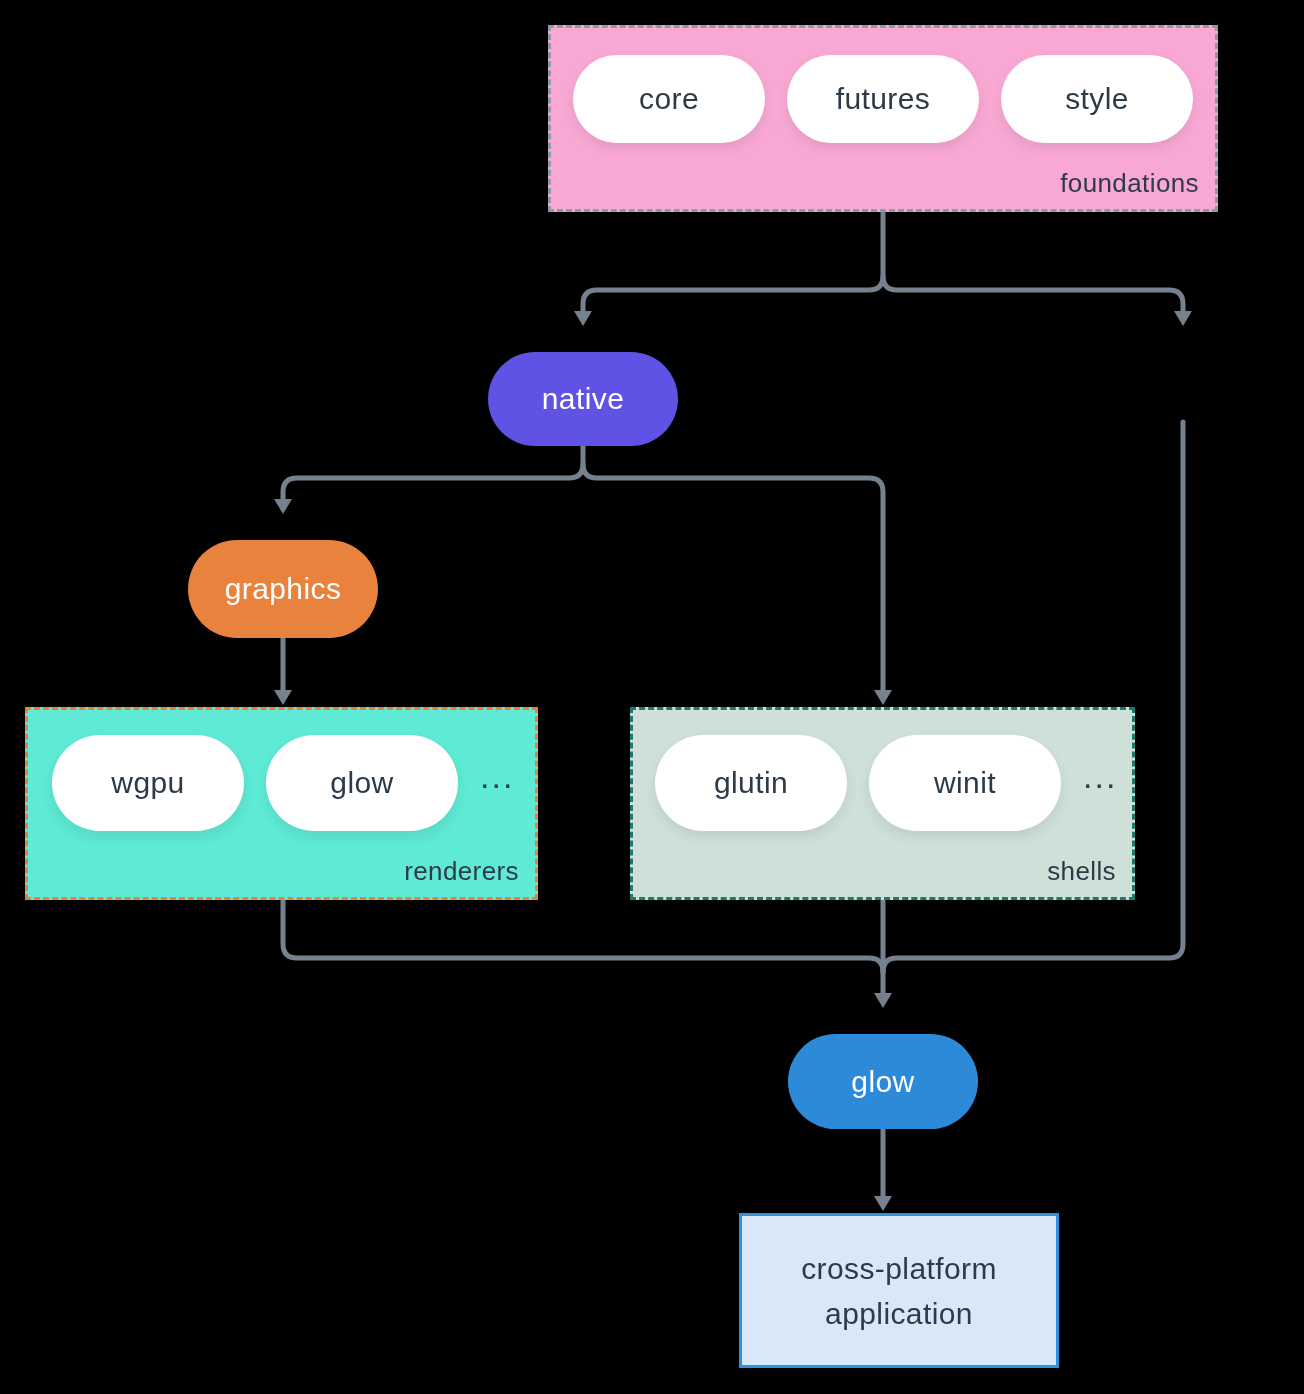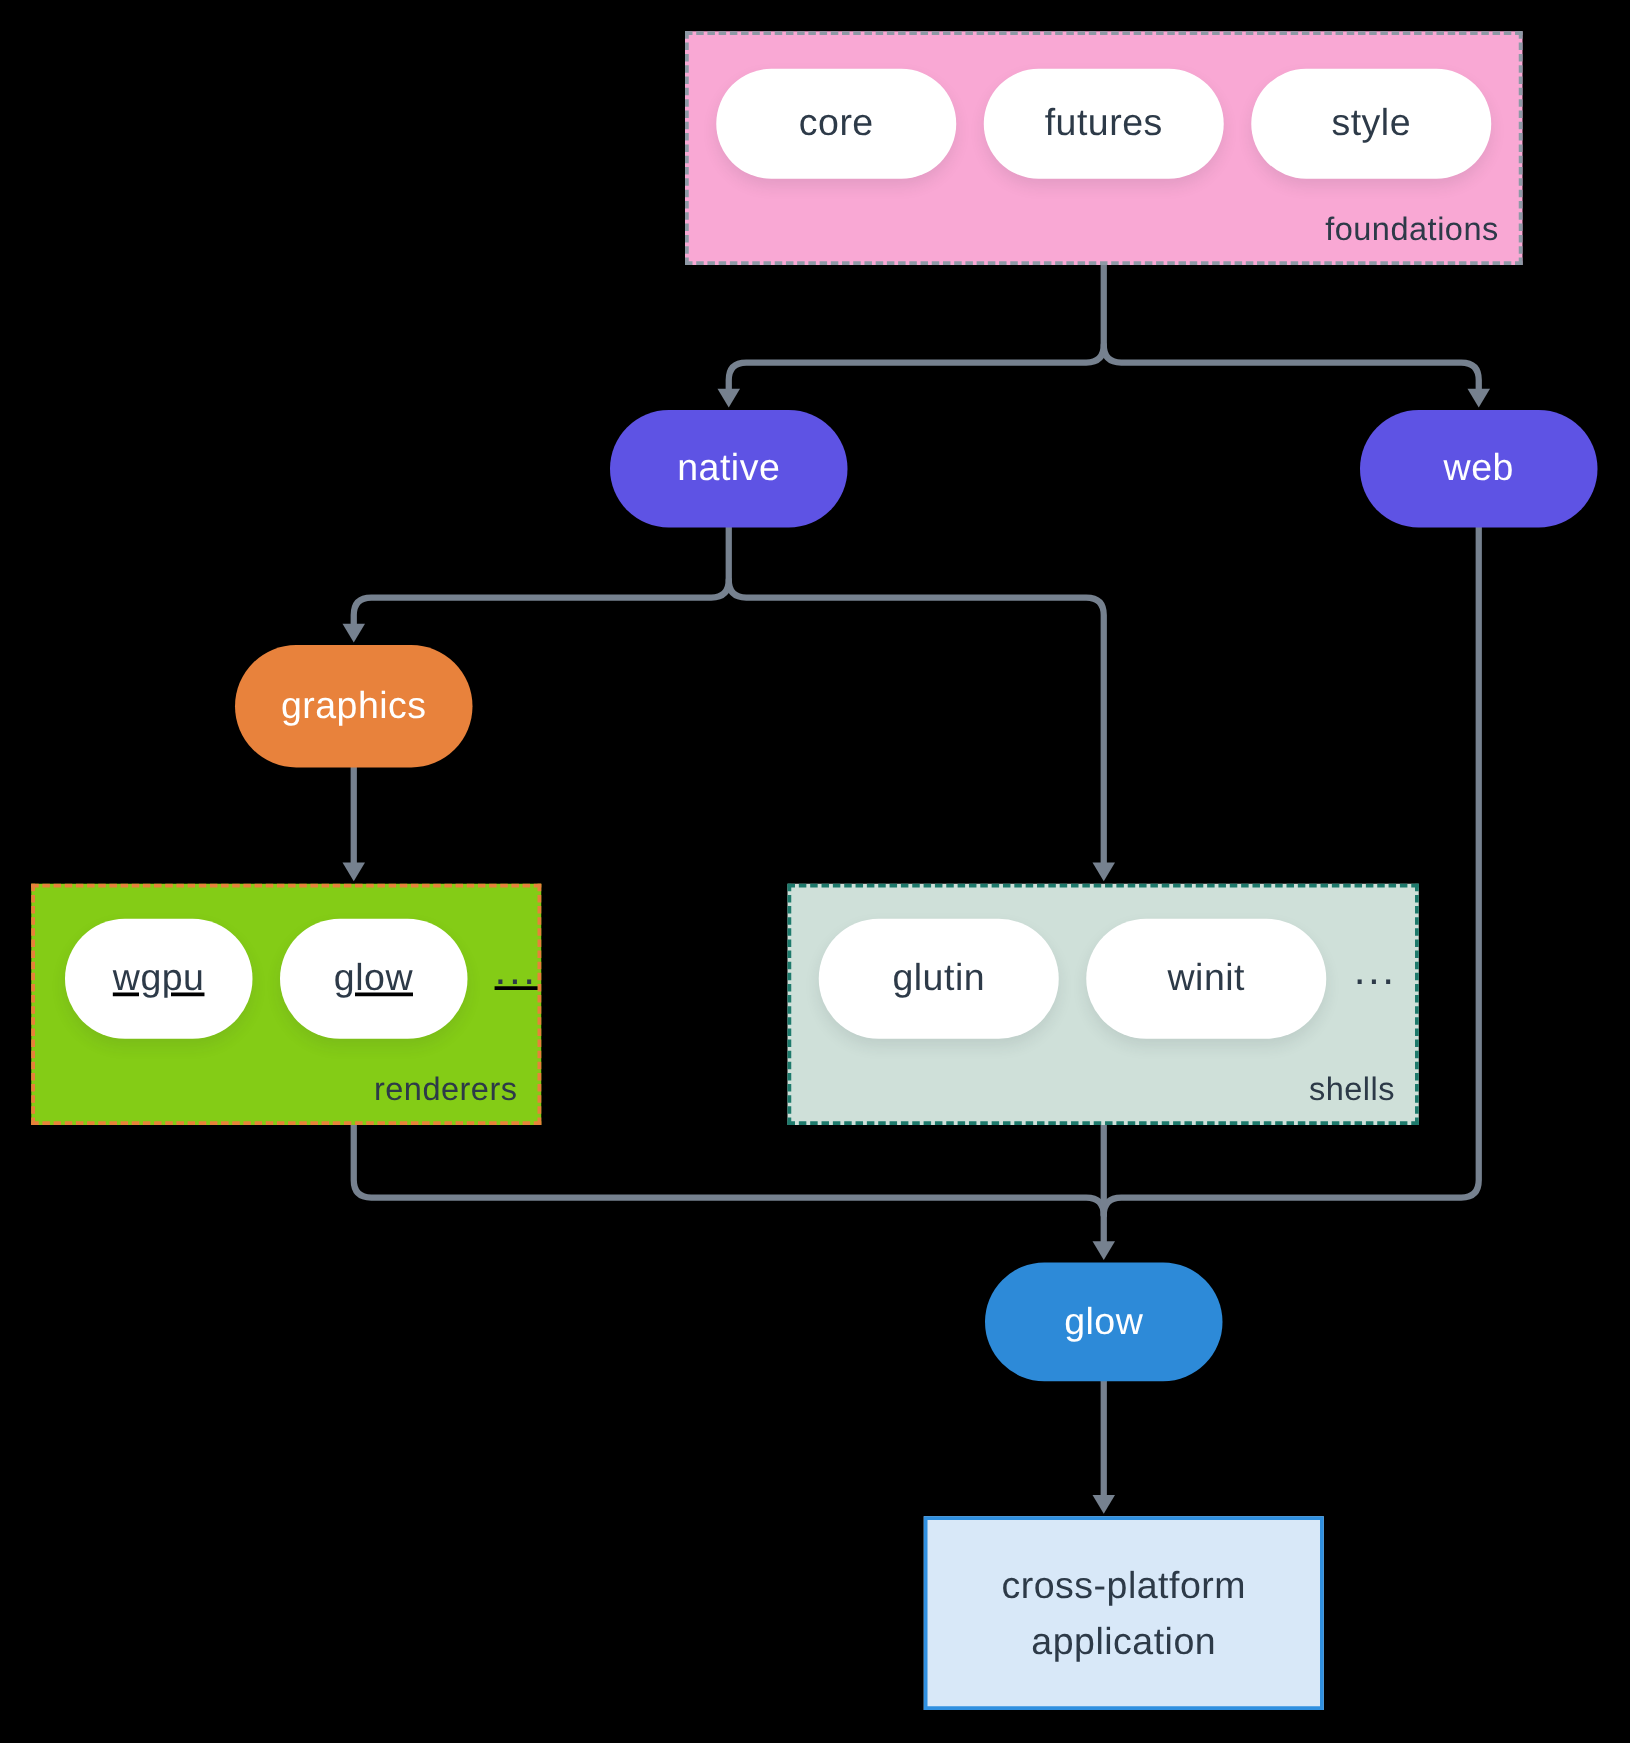--- a/index.html
+++ b/index.html
@@ -48,24 +48,23 @@
     background: #f9a8d4;
     border: 3px dashed #8e99a6;
   }
   .foundations .pillrow {
     padding: 27px 22px 0 22px;
     justify-content: space-between;
   }
 
   .renderers {
     left: 25px; top: 707px;
-    width: 408px; height: 193px;
-    background: #84cc16;
+    width: 513px; height: 193px;
+    background: #5eead4;
     border: 3px dashed #e8823a;
-    text-decoration: underline;
   }
   .shells {
     left: 630px; top: 707px;
     width: 505px; height: 193px;
     background: #cfe0d9;
     border: 3px dashed #1e7a6c;
   }
   .renderers .pillrow { padding: 25px 0 0 24px; gap: 22px; }
   .shells .pillrow    { padding: 25px 0 0 22px; gap: 22px; }
 
@@ -95,20 +94,21 @@
   
   .node {
     position: absolute;
     display: flex;
     align-items: center;
     justify-content: center;
     border-radius: 60px;
     color: #ffffff;
     font-size: 30px;
     letter-spacing: 0.4px;
+    margin-top: 24px;
   }
   .node.native   { left: 488px;  top: 328px;  width: 190px; height: 94px; background: #5e53e4; }
   .node.web      { left: 1088px; top: 328px;  width: 190px; height: 94px; background: #5e53e4; }
   .node.graphics { left: 188px;  top: 516px;  width: 190px; height: 98px; background: #e8823c; }
   .node.iced     { left: 788px;  top: 1010px; width: 190px; height: 95px; background: #2d8ad8; }
 
   
   .appbox {
     position: absolute;
     left: 722px; top: 1213px;
@@ -168,23 +168,20 @@
       <div class="pill h88">
         <span>style</span>
       </div>
     </div>
     <div class="corner-label">foundations</div>
   </div>
 
   <div class="node native">
     <span>native</span>
   </div>
-  <div class="node web">
-    <span>web</span>
-  </div>
 
   <div class="node graphics">
     <span>graphics</span>
   </div>
 
   <div class="groupbox renderers">
     <div class="pillrow">
       <div class="pill h96">
         <span>wgpu</span>
       </div>

